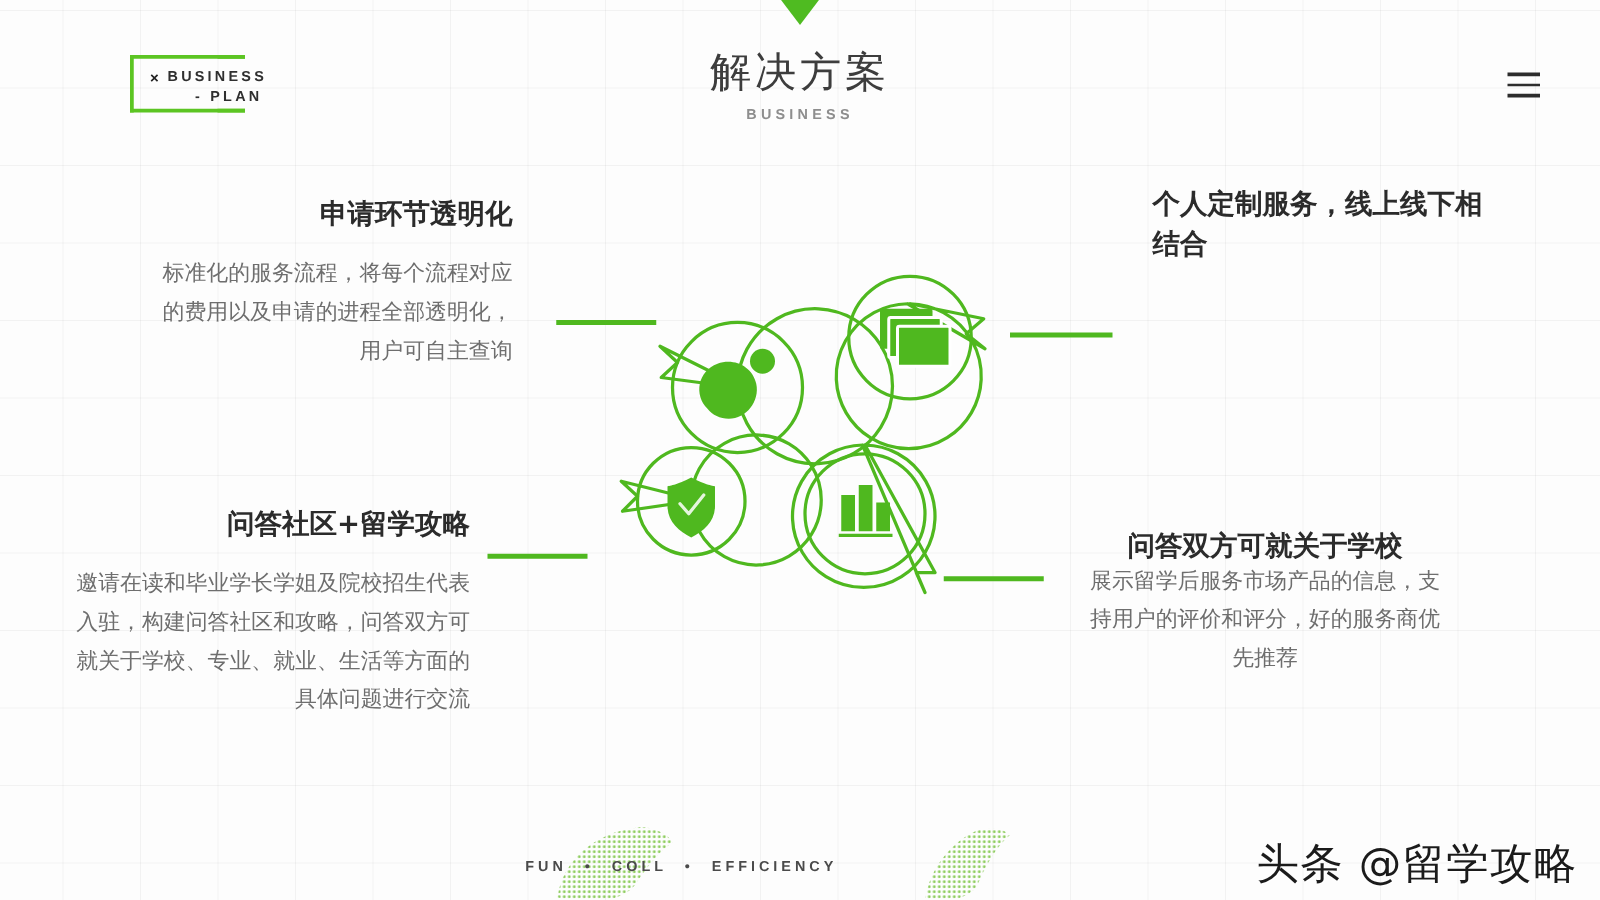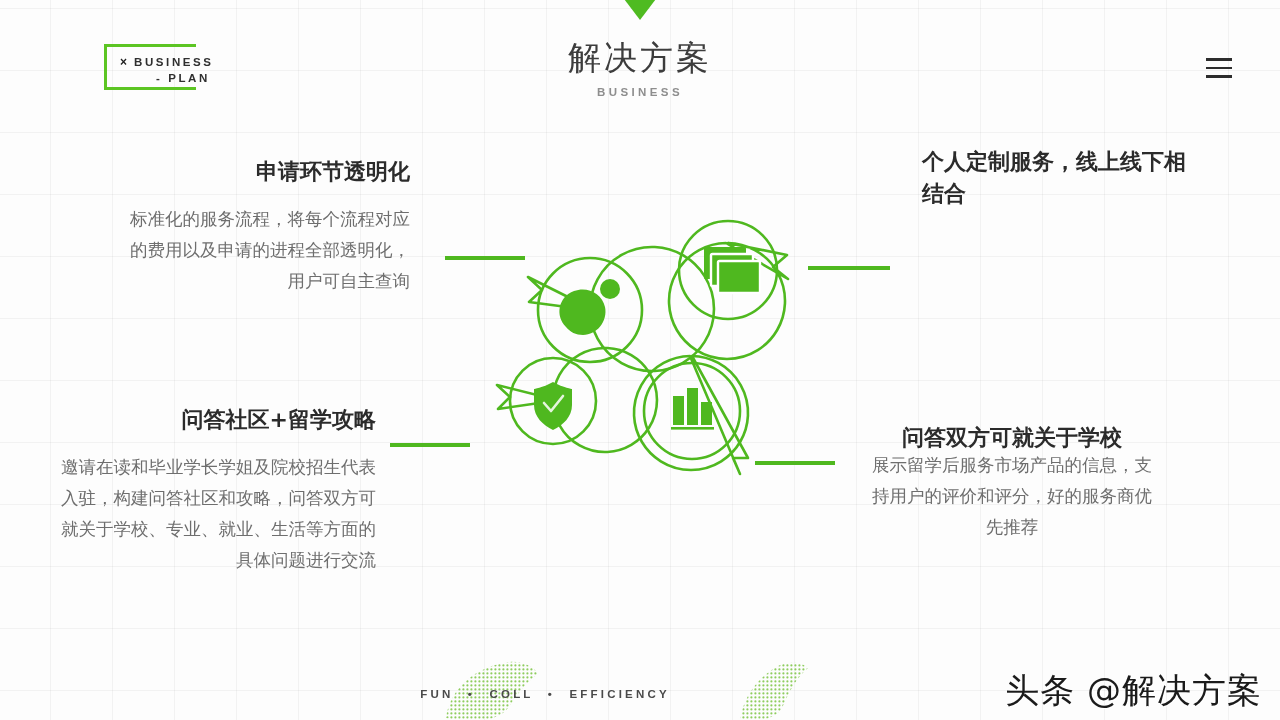--- a/index.html
+++ b/index.html
@@ -145,21 +145,21 @@
   .ta-left  { text-align: left; }
   .ta-center { text-align: center; }
 
   #block-tl { left: 118px; top: 156px; width: 292px; }
   #block-tl .block-title { margin-bottom: 16px; }
 
   #block-bl { left: 52px; top: 404px; width: 324px; }
   #block-bl .block-title { margin-bottom: 16px; }
 
   #block-tr { left: 922px; top: 148px; width: 278px; }
-  #block-tr .block-title { margin-bottom: 16px; font-family: Liberation Mono, monospace; }
+  #block-tr .block-title { margin-bottom: 16px; }
 
   #block-br { left: 868px; top: 422px; width: 288px; }
   #block-br .block-title {
     text-align: center;
     margin-bottom: -4px;
   }
 
   
   #diagram {
     position: absolute;
@@ -356,15 +356,15 @@
   </svg>
 
   <div id="bottom-tagline">
     <span>FUN</span>
     <span class="dot">•</span>
     <span>COLL</span>
     <span class="dot">•</span>
     <span>EFFICIENCY</span>
   </div>
 
-  <div id="watermark">头条 @解决方案</div>
+  <div id="watermark">头条 @留学攻略</div>
 
 </div>
 
 </body></html>

